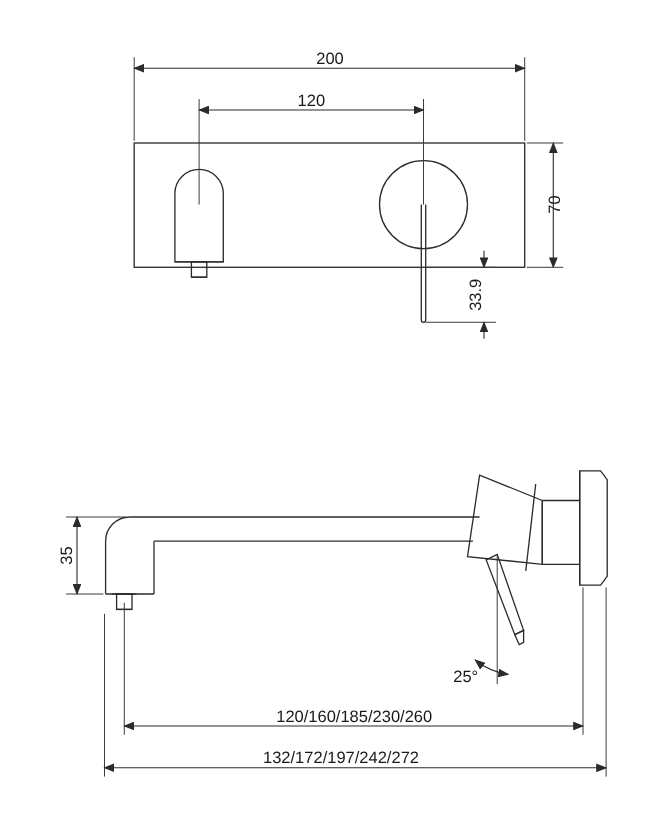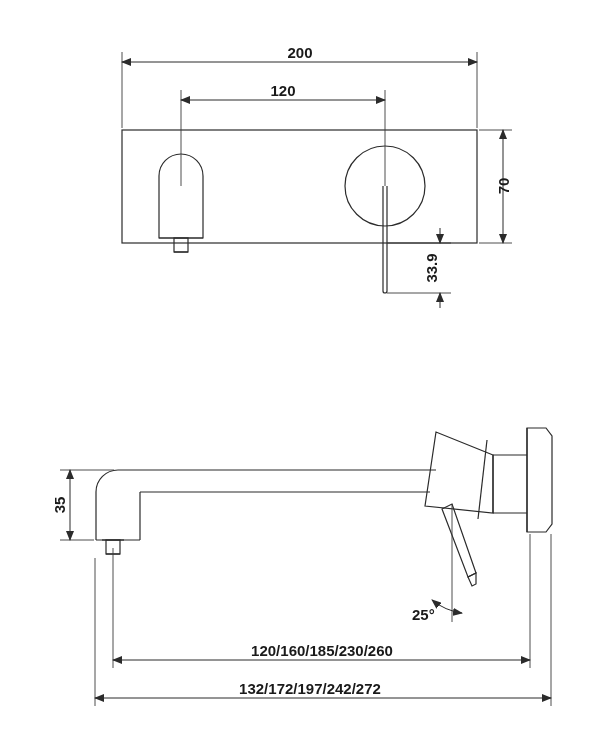--- a/index.html
+++ b/index.html
@@ -11,21 +11,20 @@
     width: 600px;
     height: 750px;
     font-family: "Liberation Sans", sans-serif;
     color: #1a1a1a;
     overflow: hidden;
   }
   #stage {
     position: relative;
     width: 600px;
     height: 733px;
-    font-weight: bold;
   }
   svg#drawing {
     position: absolute;
     left: 0;
     top: 0;
     width: 600px;
     height: 750px;
   }
   .dimtext {
     font-family: "Liberation Sans", sans-serif;

